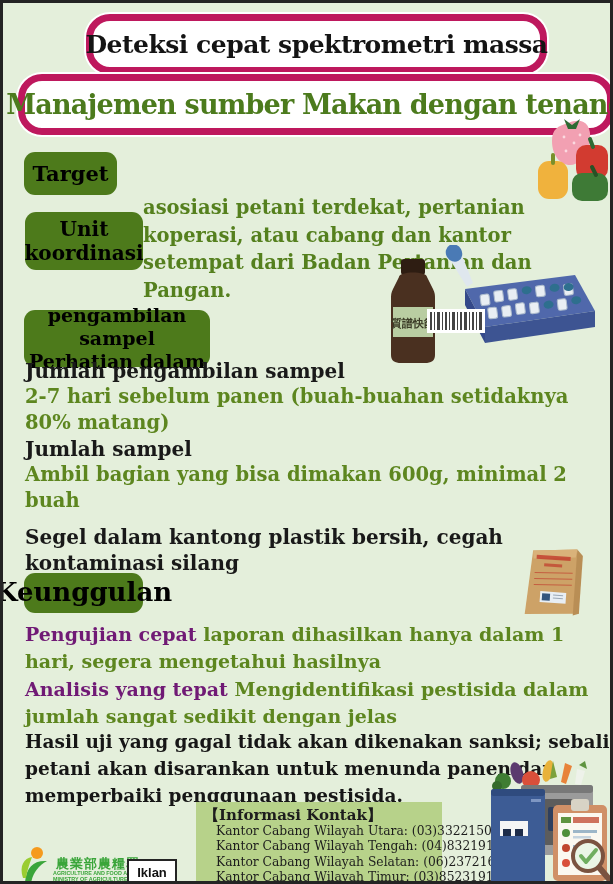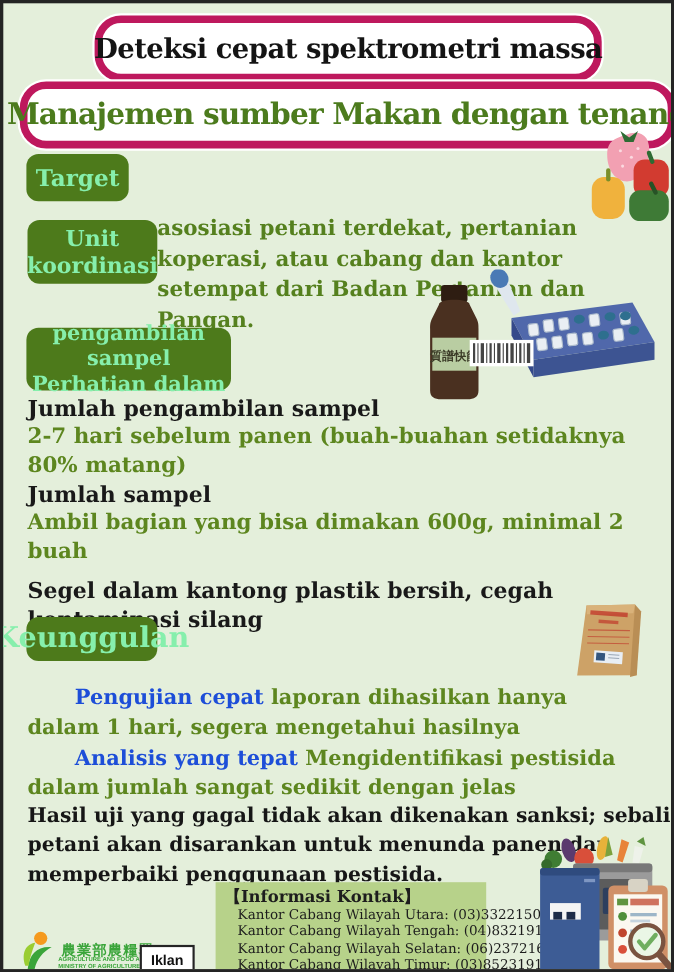--- a/index.html
+++ b/index.html
@@ -21,41 +21,41 @@
     box-shadow:0 0 0 2px #ffffff;
   }
   .banner.t1{left:83px;top:11px;width:447px;height:46px;}
   .banner.t2{left:15px;top:71px;width:582px;height:47px;}
   .t1 span{font-weight:bold;font-size:25px;color:#141414;letter-spacing:-.5px;white-space:nowrap;}
   .t2 span{font-weight:bold;font-size:27px;color:#4c7b1d;letter-spacing:-.8px;white-space:nowrap;}
   .greenbox{
     position:absolute;
     background:#4d7a1b;
     border-radius:11px;
-    color:#86efac;font-weight:bold;
+    color:#000000;font-weight:bold;
     display:flex;flex-direction:column;align-items:center;justify-content:center;
-    text-align:center;line-height:1.22;
+    text-align:center;line-height:1.22;margin-top:12px;
   }
   .gb-target{left:21px;top:137px;width:93px;height:43px;font-size:21px;}
   .gb-unit{left:22px;top:197px;width:118px;height:58px;font-size:20px;}
   .gb-sampling{left:21px;top:295px;width:186px;height:57px;font-size:19px;}
   .gb-adv{left:21px;top:558px;width:119px;height:40px;font-size:26px;}
   .maroon{
     position:absolute;left:121px;top:130px;width:448px;
     color:#8b2e1b;font-weight:bold;font-size:19.5px;line-height:27px;
   }
   .unittext{
     position:absolute;left:140px;top:191px;width:468px;
     color:#55801e;font-weight:bold;font-size:19.5px;line-height:27.5px;
   }
   .samp-title{color:#191919;font-weight:bold;font-size:20px;line-height:25px;}
   .samp-detail{color:#5d861f;font-weight:bold;font-size:19.5px;line-height:26px;}
   .abs{position:absolute;}
   .adv-item{position:absolute;left:22px;font-size:19px;line-height:27px;font-weight:bold;}
-  .adv-lead{color:#1d4ed8;margin-left:43px;}
+  .adv-lead{color:#701a75;}
   .adv-rest{color:#5d861f;}
   .note-line{position:absolute;left:22px;color:#161616;font-weight:bold;font-size:18.5px;white-space:nowrap;}
   .contact{
     position:absolute;left:193px;top:799px;width:246px;height:92px;
     background:#b7d28a;box-sizing:border-box;padding:5px 8px 0 8px;
   }
   .contact-title{font-weight:bold;font-size:15px;color:#1d1d1d;line-height:17px;}
   .contact-line{font-size:12.3px;color:#1d1d1d;line-height:15.3px;padding-left:12px;white-space:nowrap;}
   .agency-zh{position:absolute;left:53px;top:852px;color:#3aa53a;font-weight:bold;font-size:13px;letter-spacing:1px;font-family:"DejaVu Sans",sans-serif;}
   .agency-en{position:absolute;left:50px;top:868px;color:#3aa53a;font-weight:bold;font-size:5.4px;line-height:5.6px;font-family:"Liberation Sans",sans-serif;}

